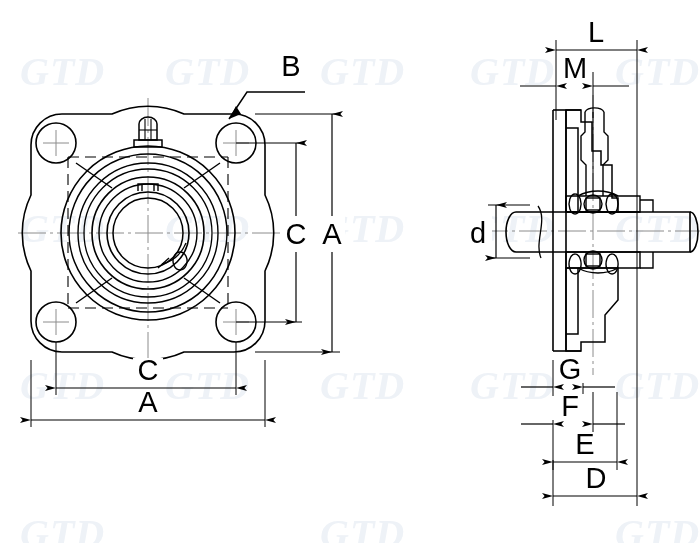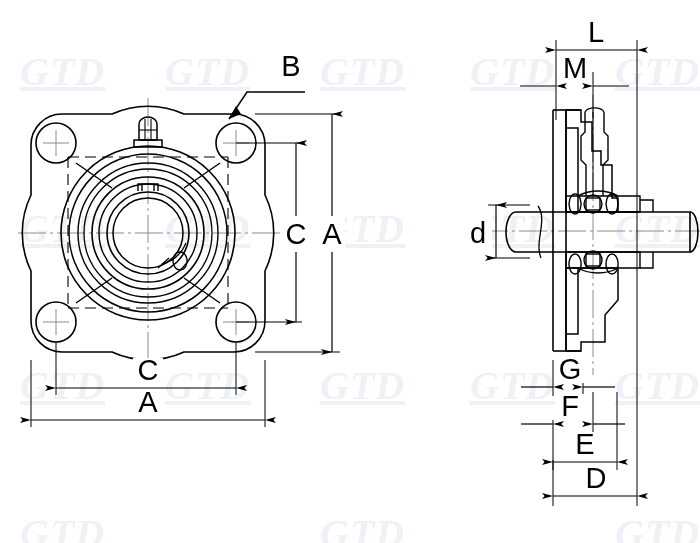--- a/index.html
+++ b/index.html
@@ -24,21 +24,20 @@
   }
   .wm {
     position: absolute;
     font-family: "Liberation Serif", serif;
     font-style: italic;
     font-weight: bold;
     color: #eef2f7;
     user-select: none;
     pointer-events: none;
     letter-spacing: 1px;
-    text-decoration: underline;
   }
 </style>
 </head>
 <body>
 
 <div id="sheet">
 
   <div id="watermark-layer">
       <div class="wm" style="left: 20px; top: 48px; font-size: 40px; color: rgb(238, 242, 247);">GTD</div>
       <div class="wm" style="left: 165px; top: 48px; font-size: 40px; color: rgb(238, 242, 247);">GTD</div>

